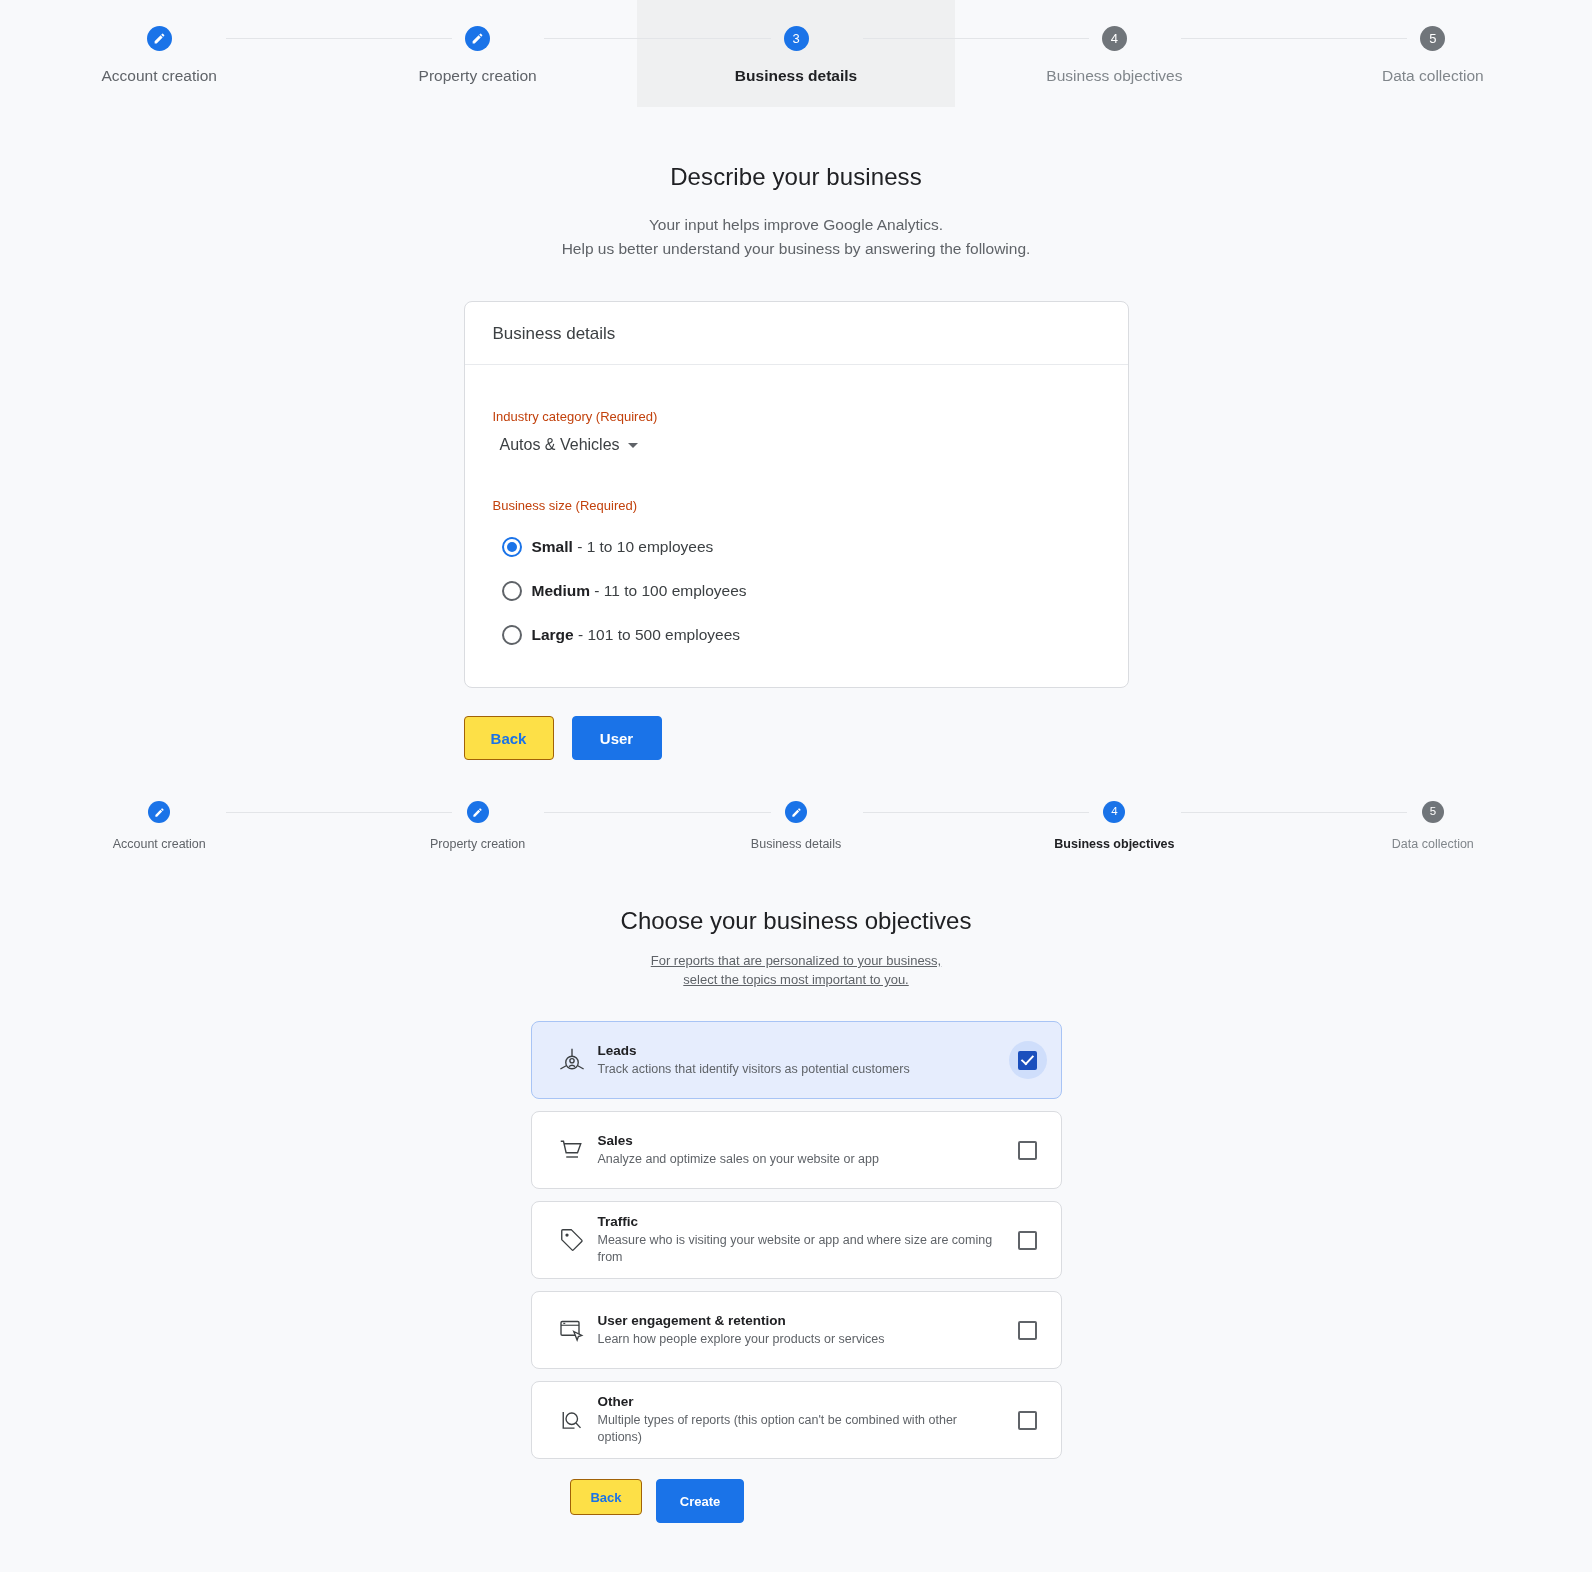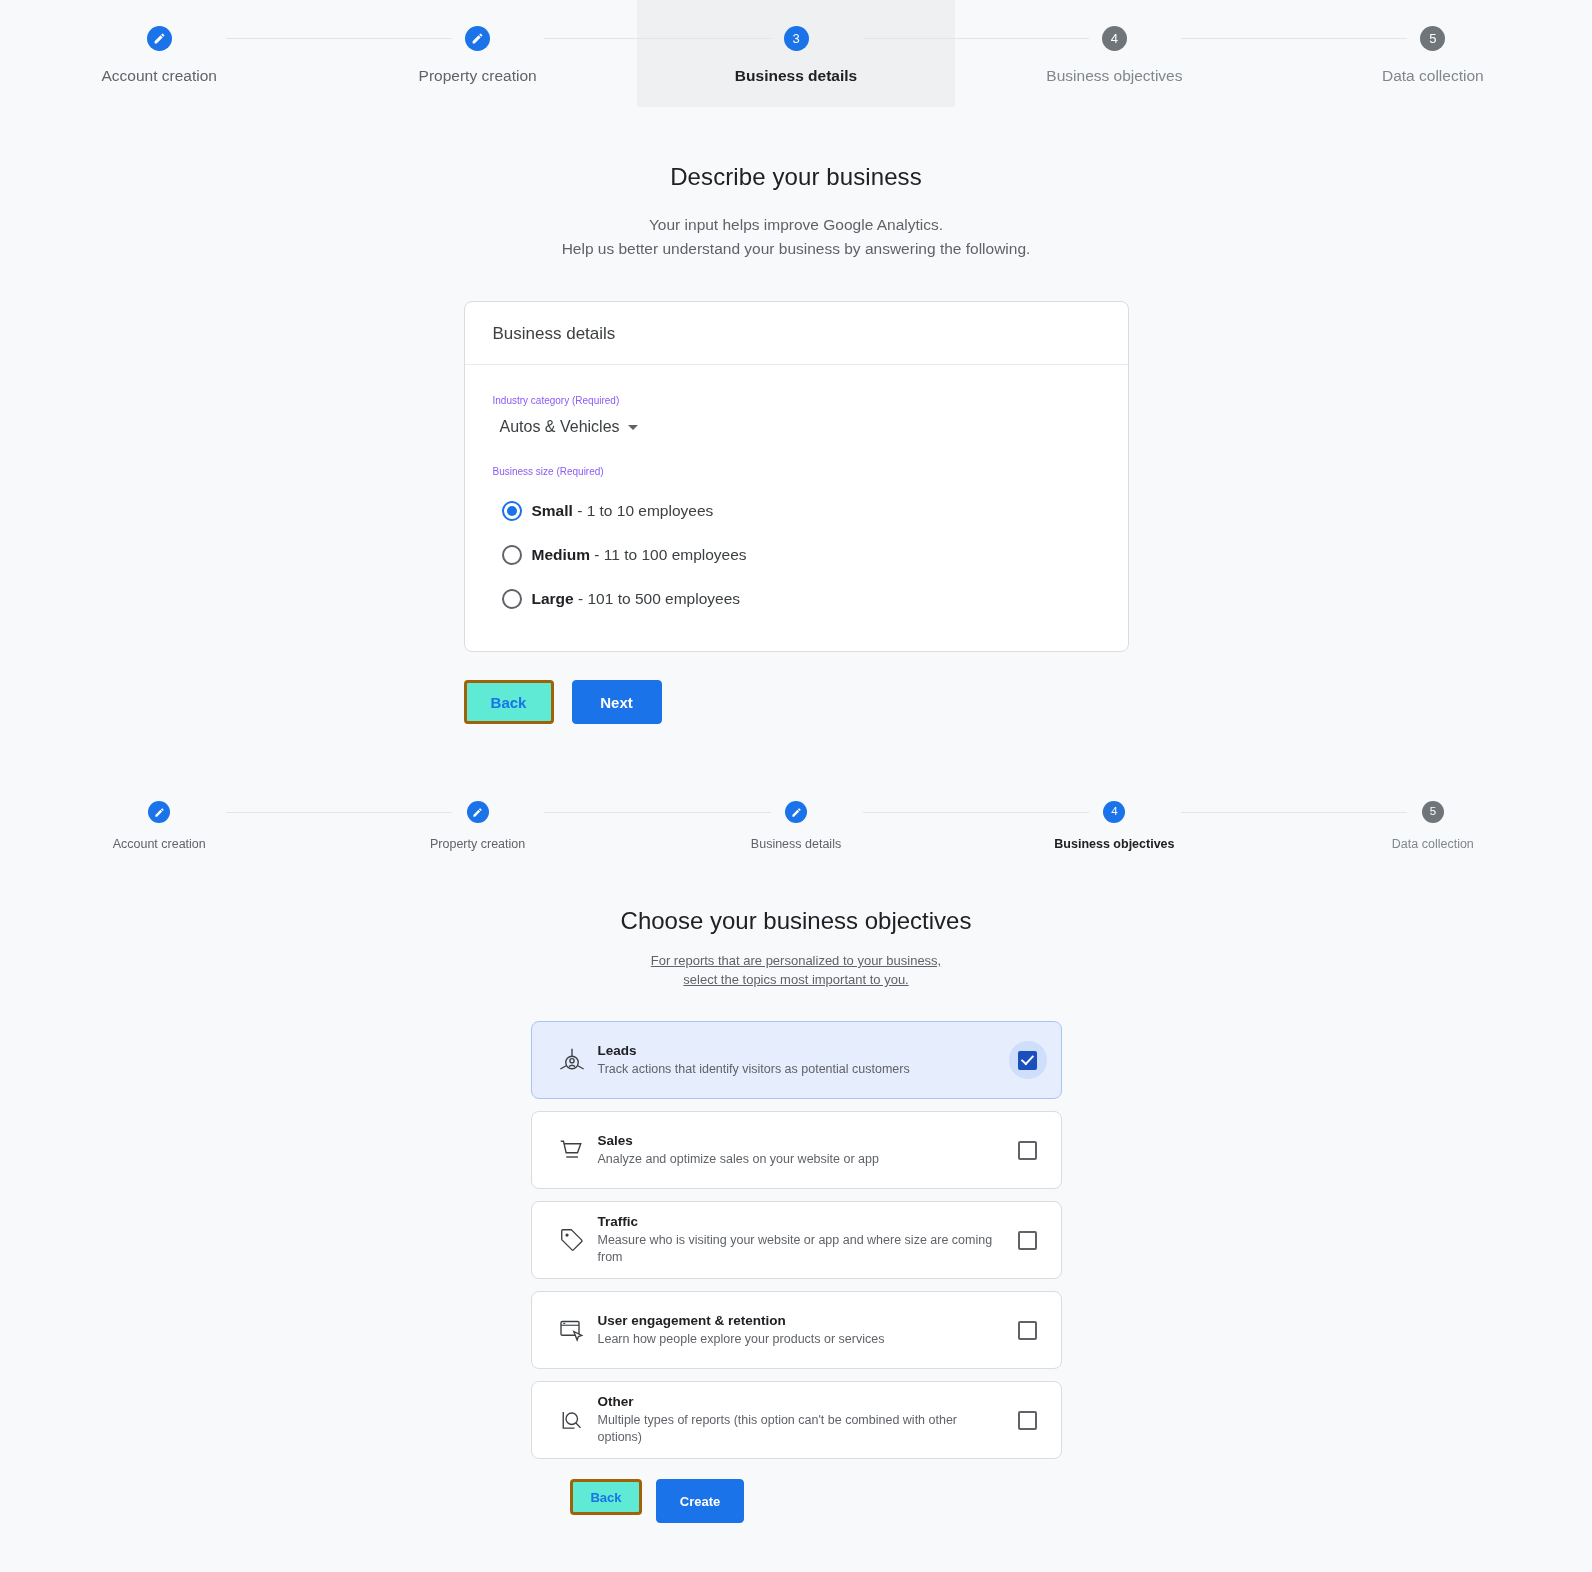--- a/index.html
+++ b/index.html
@@ -90,23 +90,24 @@
   }
   .card-head {
     padding: 22px 28px 20px;
     border-bottom: 1px solid #e8eaed;
     font-size: 17px;
     color: #3c4043;
   }
   .card-body { padding: 30px 28px 30px; }
 
   .field-label {
-    font-size: 10px;
-    color: #8b5cf6;
+    font-size: 13px;
+    color: #c2410c;
     margin-bottom: 12px;
+    margin-top: 14px;
   }
   .select-row {
     display: inline-flex;
     align-items: center;
     gap: 8px;
     padding-left: 7px;
     cursor: pointer;
   }
   .select-val { font-size: 16px; color: #3c4043; }
   .caret {
@@ -154,22 +155,22 @@
     font-family: "Liberation Sans", sans-serif;
     font-size: 15px;
     font-weight: 700;
     border-radius: 4px;
     cursor: pointer;
     display: flex;
     align-items: center;
     justify-content: center;
   }
   .btn-back {
-    background: #5eead4;
-    border: 3px solid #a16207;
+    background: #fde047;
+    border: 1px solid #a16207;
     color: #1a73e8;
     width: 90px; height: 44px;
   }
   .btn-primary {
     background: #1a73e8;
     border: 1px solid #1a73e8;
     color: #fff;
     width: 90px; height: 44px;
   }
 
@@ -347,21 +348,21 @@
         <span class="radio"></span>
         <span class="radio-text"><b>Large</b><span> - 101 to 500 employees</span></span>
       </div>
 
 
     </div>
   </div>
 
   <div class="btn-row">
     <button class="btn btn-back">Back</button>
-    <button class="btn btn-primary">Next</button>
+    <button class="btn btn-primary">User</button>
   </div>
 
 </div>
 
 <div class="screen secB">
 
   <div class="stepper">
     <div class="connector" style="left:14.2%;right:71.6%;"></div>
     <div class="connector" style="left:34.2%;right:51.6%;"></div>
     <div class="connector" style="left:54.2%;right:31.6%;"></div>

